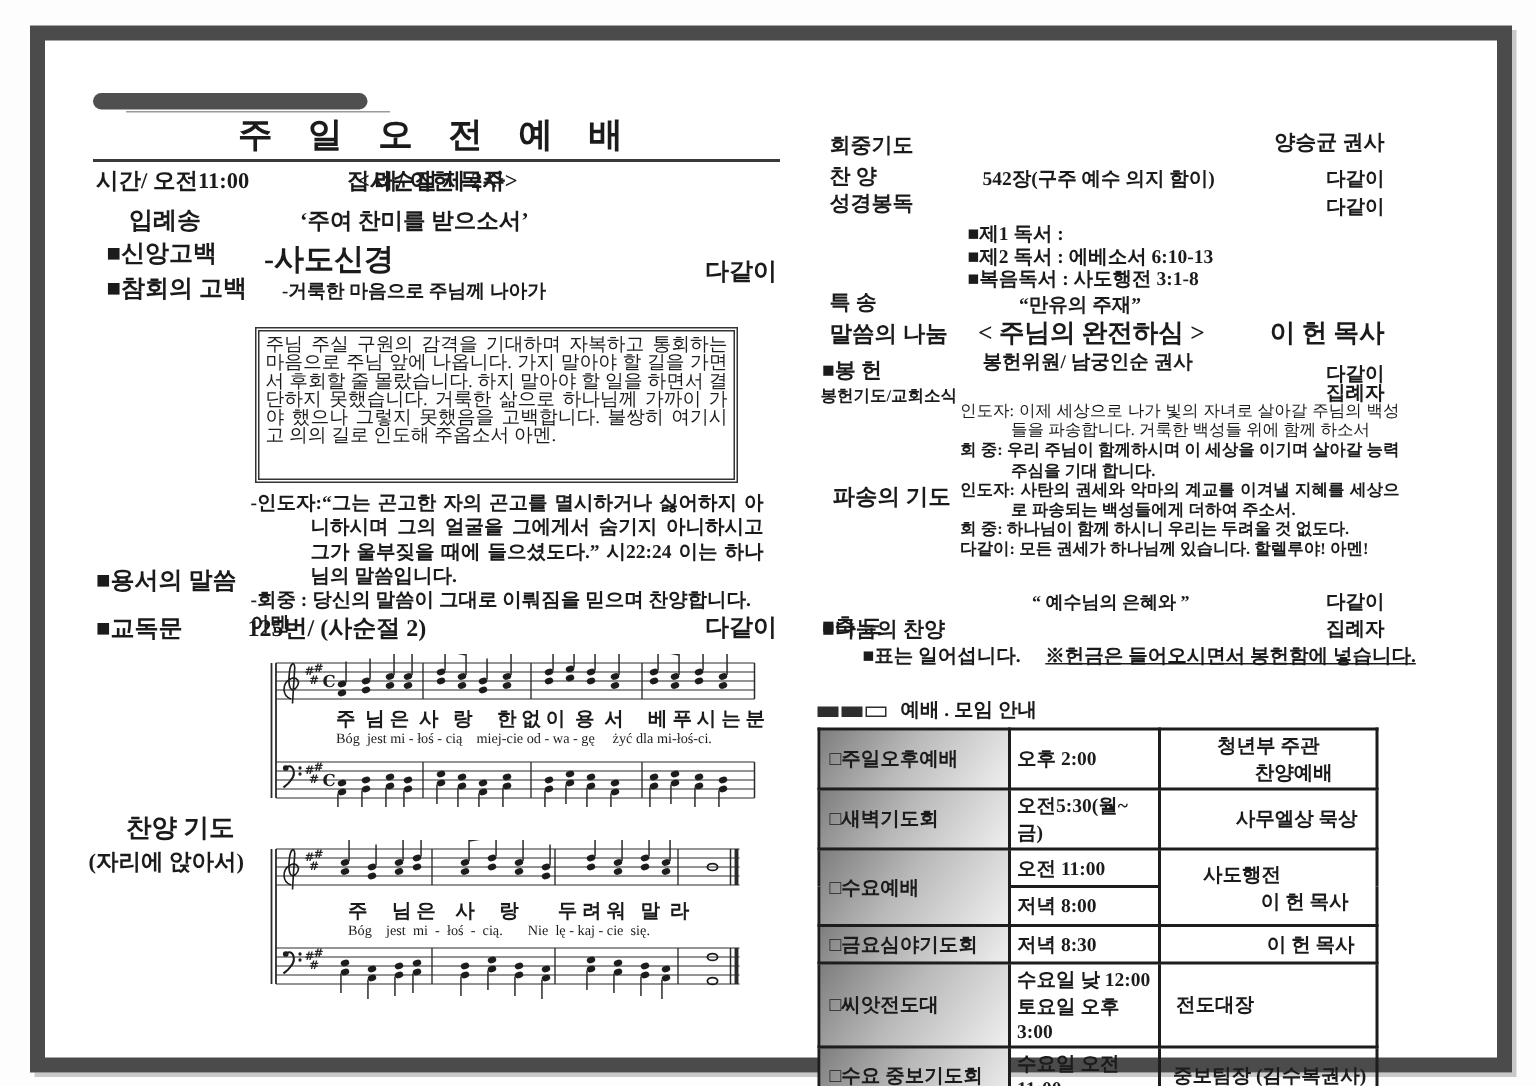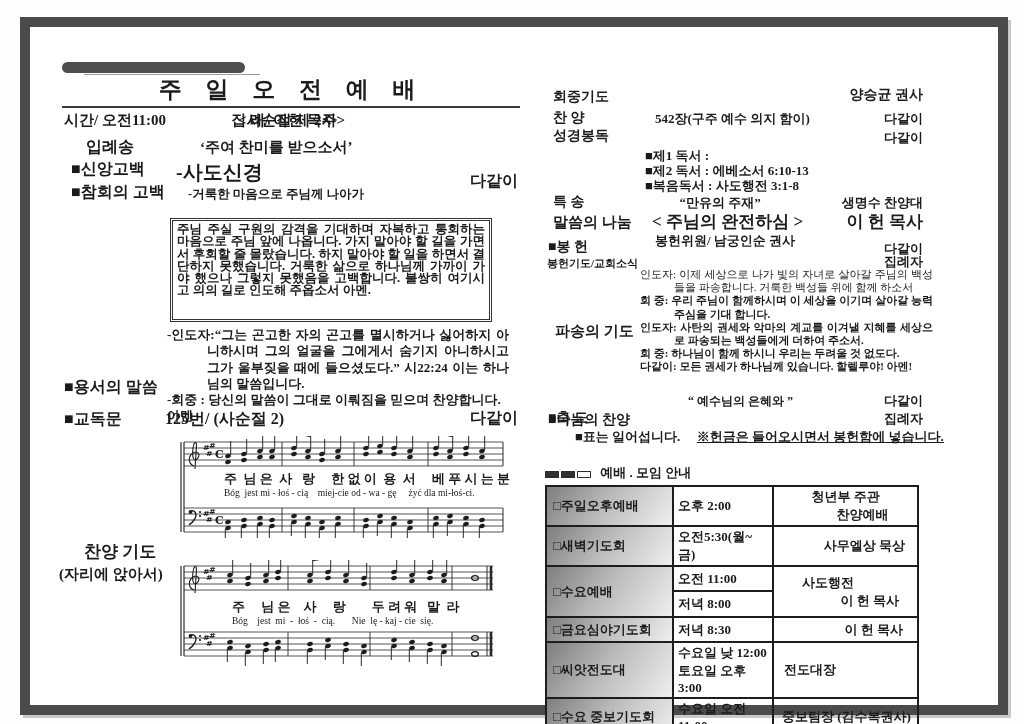--- a/index.html
+++ b/index.html
@@ -42,21 +42,21 @@
   <div class="abs b" style="left:200px;top:138px;font-size:15px;">‘주여 찬미를 받으소서’</div>
 
   <div class="abs b" style="left:71px;top:159px;font-size:16px;">■신앙고백</div>
   <div class="abs" style="left:176px;top:159px;font-size:20px;font-weight:600;">-사도신경</div>
   <div class="abs b" style="left:63px;top:171px;width:455px;text-align:right;font-size:16px;">다같이</div>
 
   <div class="abs b" style="left:71px;top:182px;font-size:16px;">■참회의 고백</div>
   <div class="abs" style="left:188px;top:186px;font-size:12.5px;font-weight:600;">-거룩한 마음으로 주님께 나아가</div>
 
   <div class="abs" style="left:170px;top:218px;width:318px;height:100px;border:1px solid #333;padding:1px;">
-    <div style="border:1px solid #333;height:94px;padding:2px 4px;font-size:12.5px;line-height:12.3px;font-weight:700;" class="just">  주님 주실 구원의 감격을 기대하며 자복하고 통회하는 마음으로 주님 앞에 나옵니다. 가지 말아야 할 길을 가면서 후회할 줄 몰랐습니다. 하지 말아야 할 일을 하면서 결단하지 못했습니다. 거룩한 삶으로 하나님께 가까이 가야 했으나 그렇지 못했음을 고백합니다. 불쌍히 여기시고 의의 길로 인도해 주옵소서 아멘.</div>
+    <div style="border:1px solid #333;height:94px;padding:2px 4px;font-size:12.5px;line-height:12.3px;font-weight:400;" class="just">  주님 주실 구원의 감격을 기대하며 자복하고 통회하는 마음으로 주님 앞에 나옵니다. 가지 말아야 할 길을 가면서 후회할 줄 몰랐습니다. 하지 말아야 할 일을 하면서 결단하지 못했습니다. 거룩한 삶으로 하나님께 가까이 가야 했으나 그렇지 못했음을 고백합니다. 불쌍히 여기시고 의의 길로 인도해 주옵소서 아멘.</div>
   </div>
 
   <div class="abs" style="left:167px;top:327px;width:342px;font-size:13px;line-height:16.3px;font-weight:600;">
     <div class="hang just">-인도자:“그는 곤고한 자의 곤고를 멸시하거나 싫어하지 아니하시며 그의 얼굴을 그에게서 숨기지 아니하시고 그가 울부짖을 때에 들으셨도다.” 시22:24 이는 하나님의 말씀입니다.</div>
     <div>-회중 : 당신의 말씀이 그대로 이뤄짐을 믿으며 찬양합니다.아멘</div>
   </div>
   <div class="abs b" style="left:64px;top:377px;font-size:16px;">■용서의 말씀</div>
 
   <div class="abs b" style="left:64px;top:409px;font-size:16px;">■교독문</div>
   <div class="abs" style="left:165px;top:409px;font-size:16px;font-weight:600;">125번/ (사순절 2)</div>
@@ -331,21 +331,20 @@
   <div class="abs" style="left:553px;top:129px;width:370px;text-align:right;font-size:13px;font-weight:600;">다같이</div>
 
   <div class="abs" style="left:645px;top:148px;font-size:13px;line-height:15px;font-weight:600;">
     <div><span>■제1 독서 : </span><span class="b"></span></div>
     <div><span>■제2 독서 : </span><span class="b">에베소서 6:10-13</span></div>
     <div><span>■복음독서 : </span><span class="b">사도행전 3:1-8</span></div>
   </div>
 
   <div class="abs b" style="left:553px;top:193px;font-size:14px;">특   송</div>
   <div class="abs b" style="left:630px;top:194px;width:180px;text-align:center;font-size:13px;">“만유의 주재”</div>
-  <div class="abs b" style="left:553px;top:194px;width:370px;text-align:right;font-size:13px;">생명수 찬양대</div>
 
   <div class="abs b" style="left:553px;top:213px;font-size:15px;">말씀의 나눔</div>
   <div class="abs b" style="left:652px;top:210px;font-size:17px;">&lt; 주님의 완전하심 &gt;</div>
   <div class="abs b" style="left:553px;top:210px;width:370px;text-align:right;font-size:17px;">이 헌 목사</div>
 
   <div class="abs b" style="left:548px;top:238px;font-size:14px;">■봉   헌</div>
   <div class="abs b" style="left:655px;top:232px;font-size:13px;">봉헌위원/  남궁인순 권사</div>
   <div class="abs" style="left:553px;top:240px;width:370px;text-align:right;font-size:13px;font-weight:600;">다같이</div>
 
   <div class="abs b" style="left:547px;top:256px;font-size:11px;">봉헌기도/교회소식</div>

